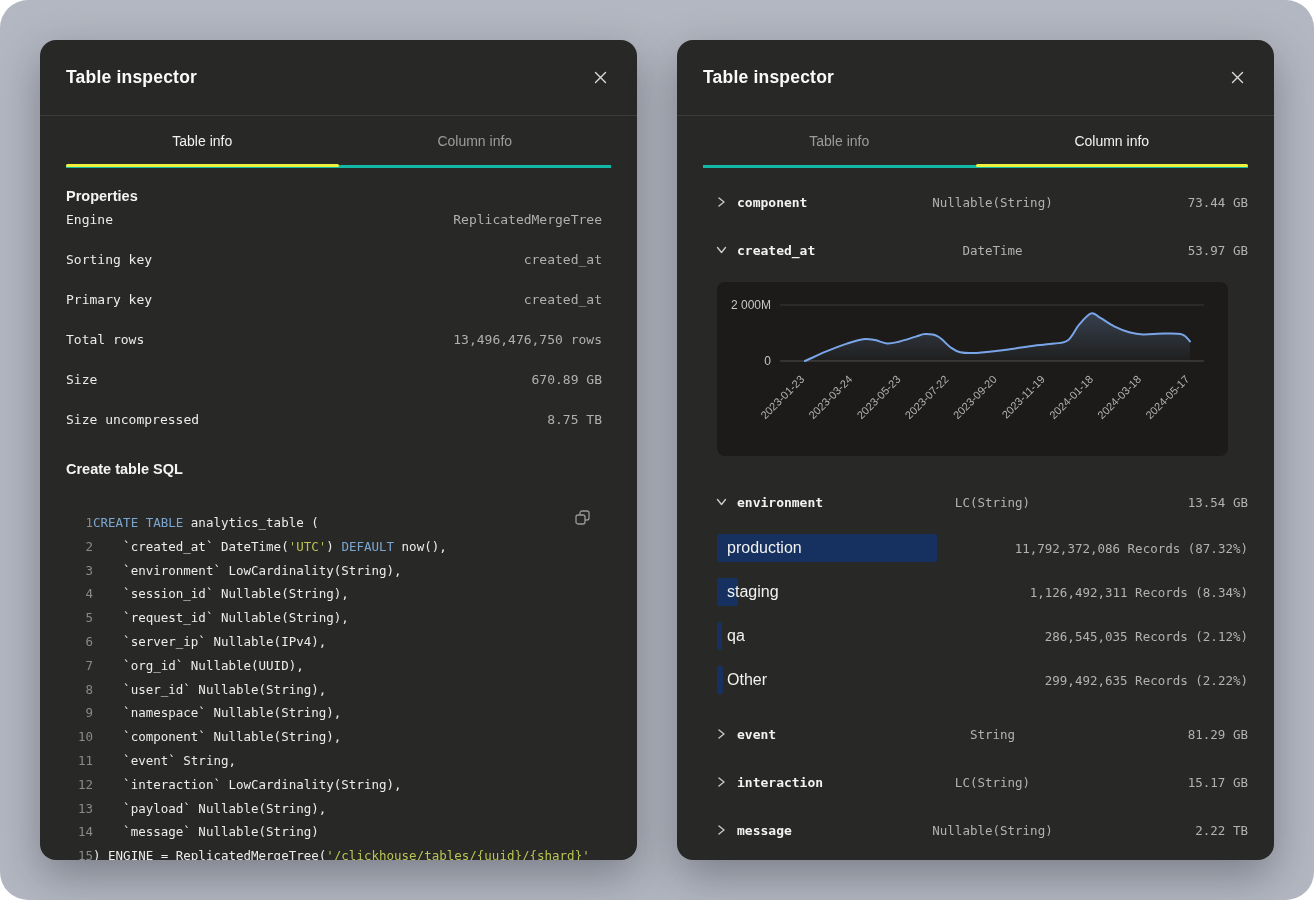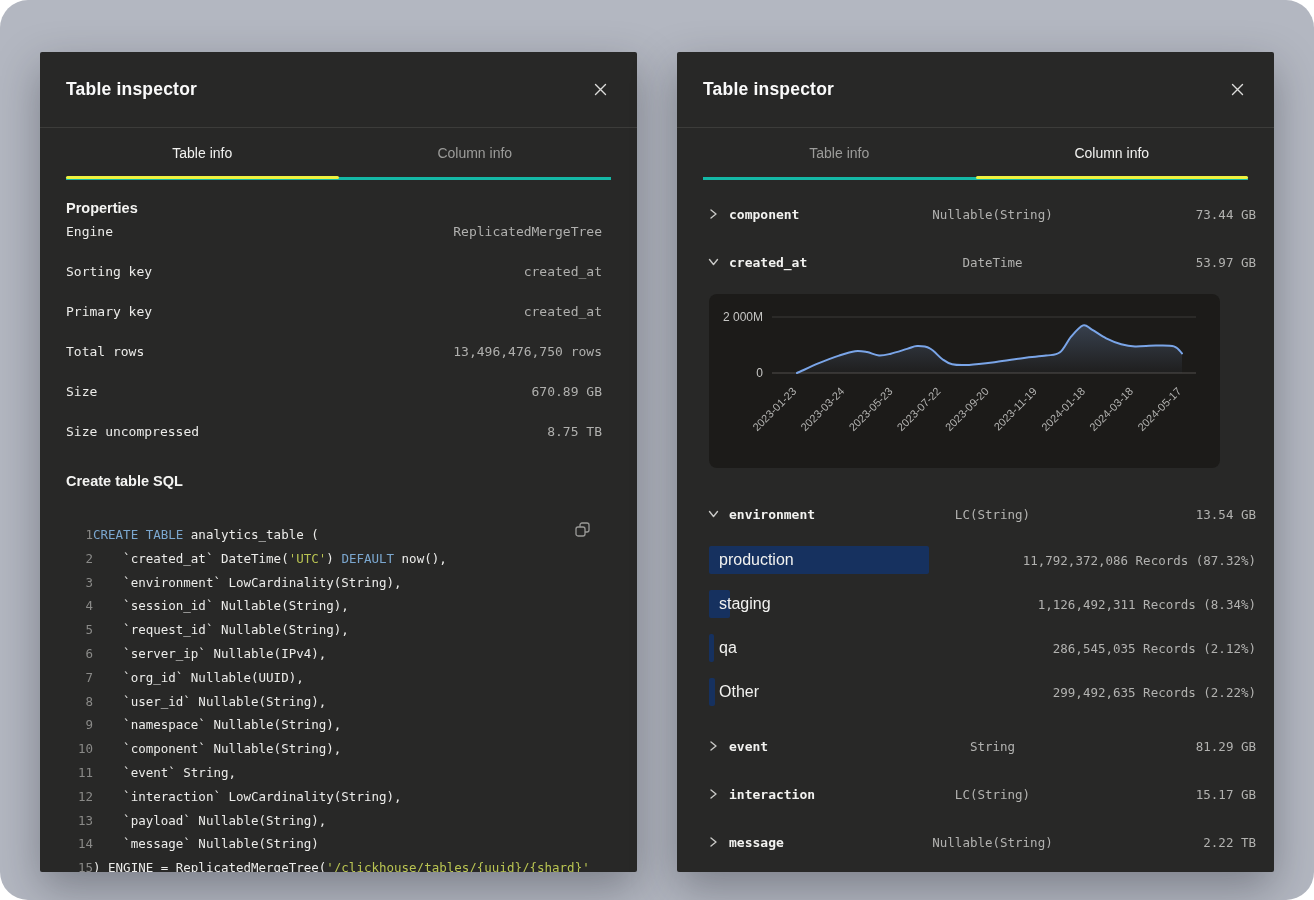--- a/index.html
+++ b/index.html
@@ -1,20 +1,20 @@
 <!DOCTYPE html>
 <html><head>
 <meta charset="utf-8">
 <style>
   *{box-sizing:border-box;margin:0;padding:0}
   html,body{width:1314px;height:900px}
   body{background:#ffffff;font-family:"Liberation Sans",sans-serif;-webkit-font-smoothing:antialiased}
   .canvas{position:relative;width:1314px;height:900px;background:#b3b7c1;border-radius:28px;overflow:hidden}
 
-  .modal{position:absolute;top:52px;width:597px;height:820px;background:#282827;border-radius:2px;overflow:hidden;box-shadow:0 16px 44px rgba(22,25,34,.35)}
+  .modal{position:absolute;top:40px;width:597px;height:820px;background:#282827;border-radius:16px;overflow:hidden;box-shadow:0 16px 44px rgba(22,25,34,.35)}
   #left-modal{left:40px}
   #right-modal{left:677px}
 
   .modal-header{height:76px;display:flex;align-items:center;justify-content:space-between;padding:0 26px;border-bottom:1px solid #3c3c3a}
   .modal-title{font-size:17.5px;font-weight:bold;color:#fafafa;letter-spacing:.2px}
   .close-btn{background:none;border:none;cursor:pointer;padding:4px;line-height:0}
 
   .tabs{display:flex;margin:0 26px;height:52px;border-bottom:3px solid #14b8a6}
   .tab{flex:1;display:flex;align-items:center;justify-content:center;font-size:14px;color:#9c9c9a;position:relative;cursor:pointer}
   .tab.active{color:#f2f2f0}
@@ -30,21 +30,21 @@
 
   .codeblock{position:relative;margin-top:22px;padding-top:12px}
   .code-line{display:flex;font:12.5px/23.8px "DejaVu Sans Mono",monospace}
   .ln{width:27px;text-align:right;color:#8a8a88;flex:none;user-select:none}
   .lc{white-space:pre;color:#ececea}
   .tk-kw{color:#7ba7cf}
   .tk-str{color:#b9c452}
   .tk-p{color:#ececea}
   .copy-btn{position:absolute;top:6px;right:16px;background:none;border:none;cursor:pointer;padding:4px;line-height:0}
 
-  .cols{padding:10px 18px 0}
+  .cols{padding:10px 26px 0}
   .col-row{height:48px;display:grid;grid-template-columns:34px 1fr 1fr 1fr;align-items:center;cursor:pointer}
   .chev{padding-left:14px;line-height:0}
   .chev svg.down{transform:rotate(90deg)}
   .cname{font:bold 13px "DejaVu Sans Mono",monospace;color:#f2f2f0}
   .ctype{font:12.5px "DejaVu Sans Mono",monospace;color:#b2b2b0;text-align:center}
   .csize{font:12.5px "DejaVu Sans Mono",monospace;color:#b2b2b0;text-align:right}
 
   .chart-panel{margin:8px 4px 22px 14px;width:511px;height:174px;background:#1c1b19;border-radius:8px;overflow:hidden}
   .yt{font-family:"Liberation Sans",sans-serif;font-size:12px;fill:#c6c6c4}
   .xt{font-family:"Liberation Sans",sans-serif;font-size:11px;fill:#b2b2b0}

